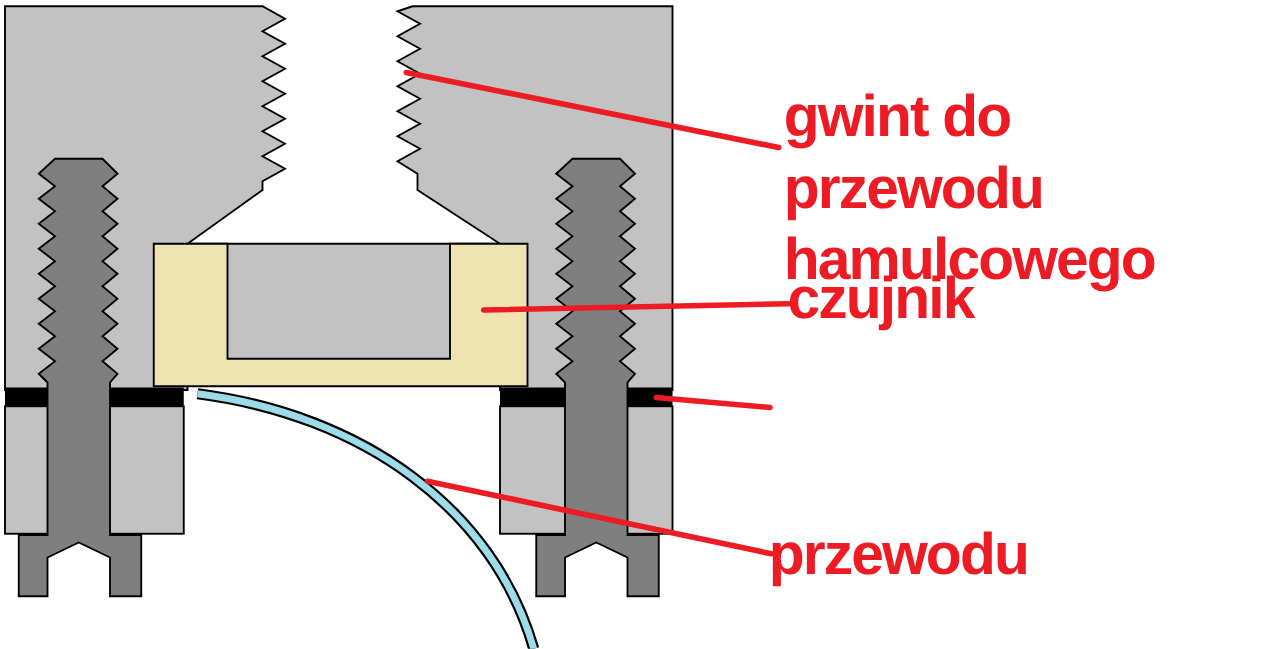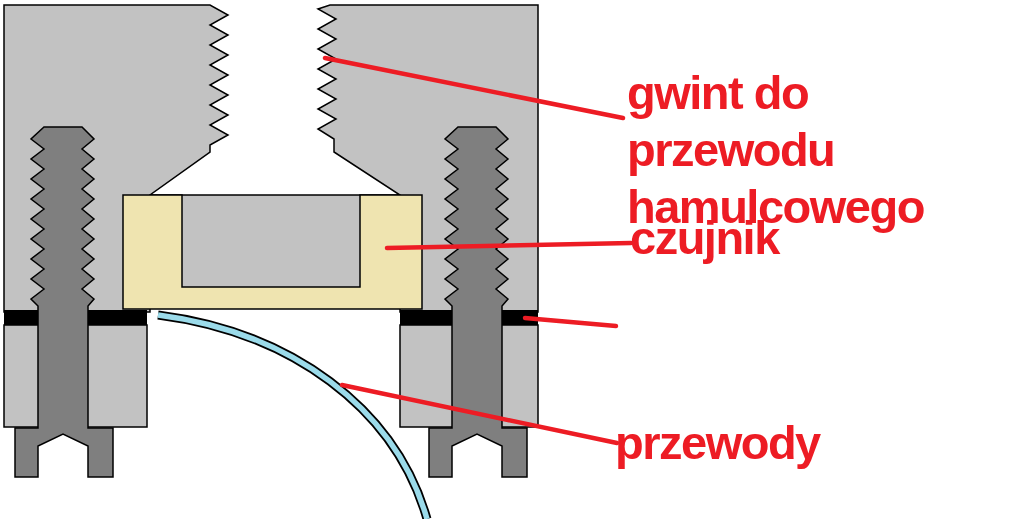--- a/index.html
+++ b/index.html
@@ -58,14 +58,14 @@
       <path d="M325,58 L623,118" stroke="#ed1c24"></path>
       <path d="M387,248 L631,243" stroke="#ed1c24"></path>
       <path d="M525,318 L616,326" stroke="#ed1c24"></path>
       <path d="M342,385 L617,443" stroke="#ed1c24"></path>
     </g>
   </svg>
 
   <div class="label" style="left:627px;top:64px;">gwint do przewodu
 hamulcowego</div>
   <div class="label" style="left:630px;top:209px;">czujnik</div>
-  <div class="label" style="left:615px;top:414px;">przewody</div>
+  <div class="label" style="left:615px;top:414px;">przewodu</div>
 </div>
 
 </body></html>

